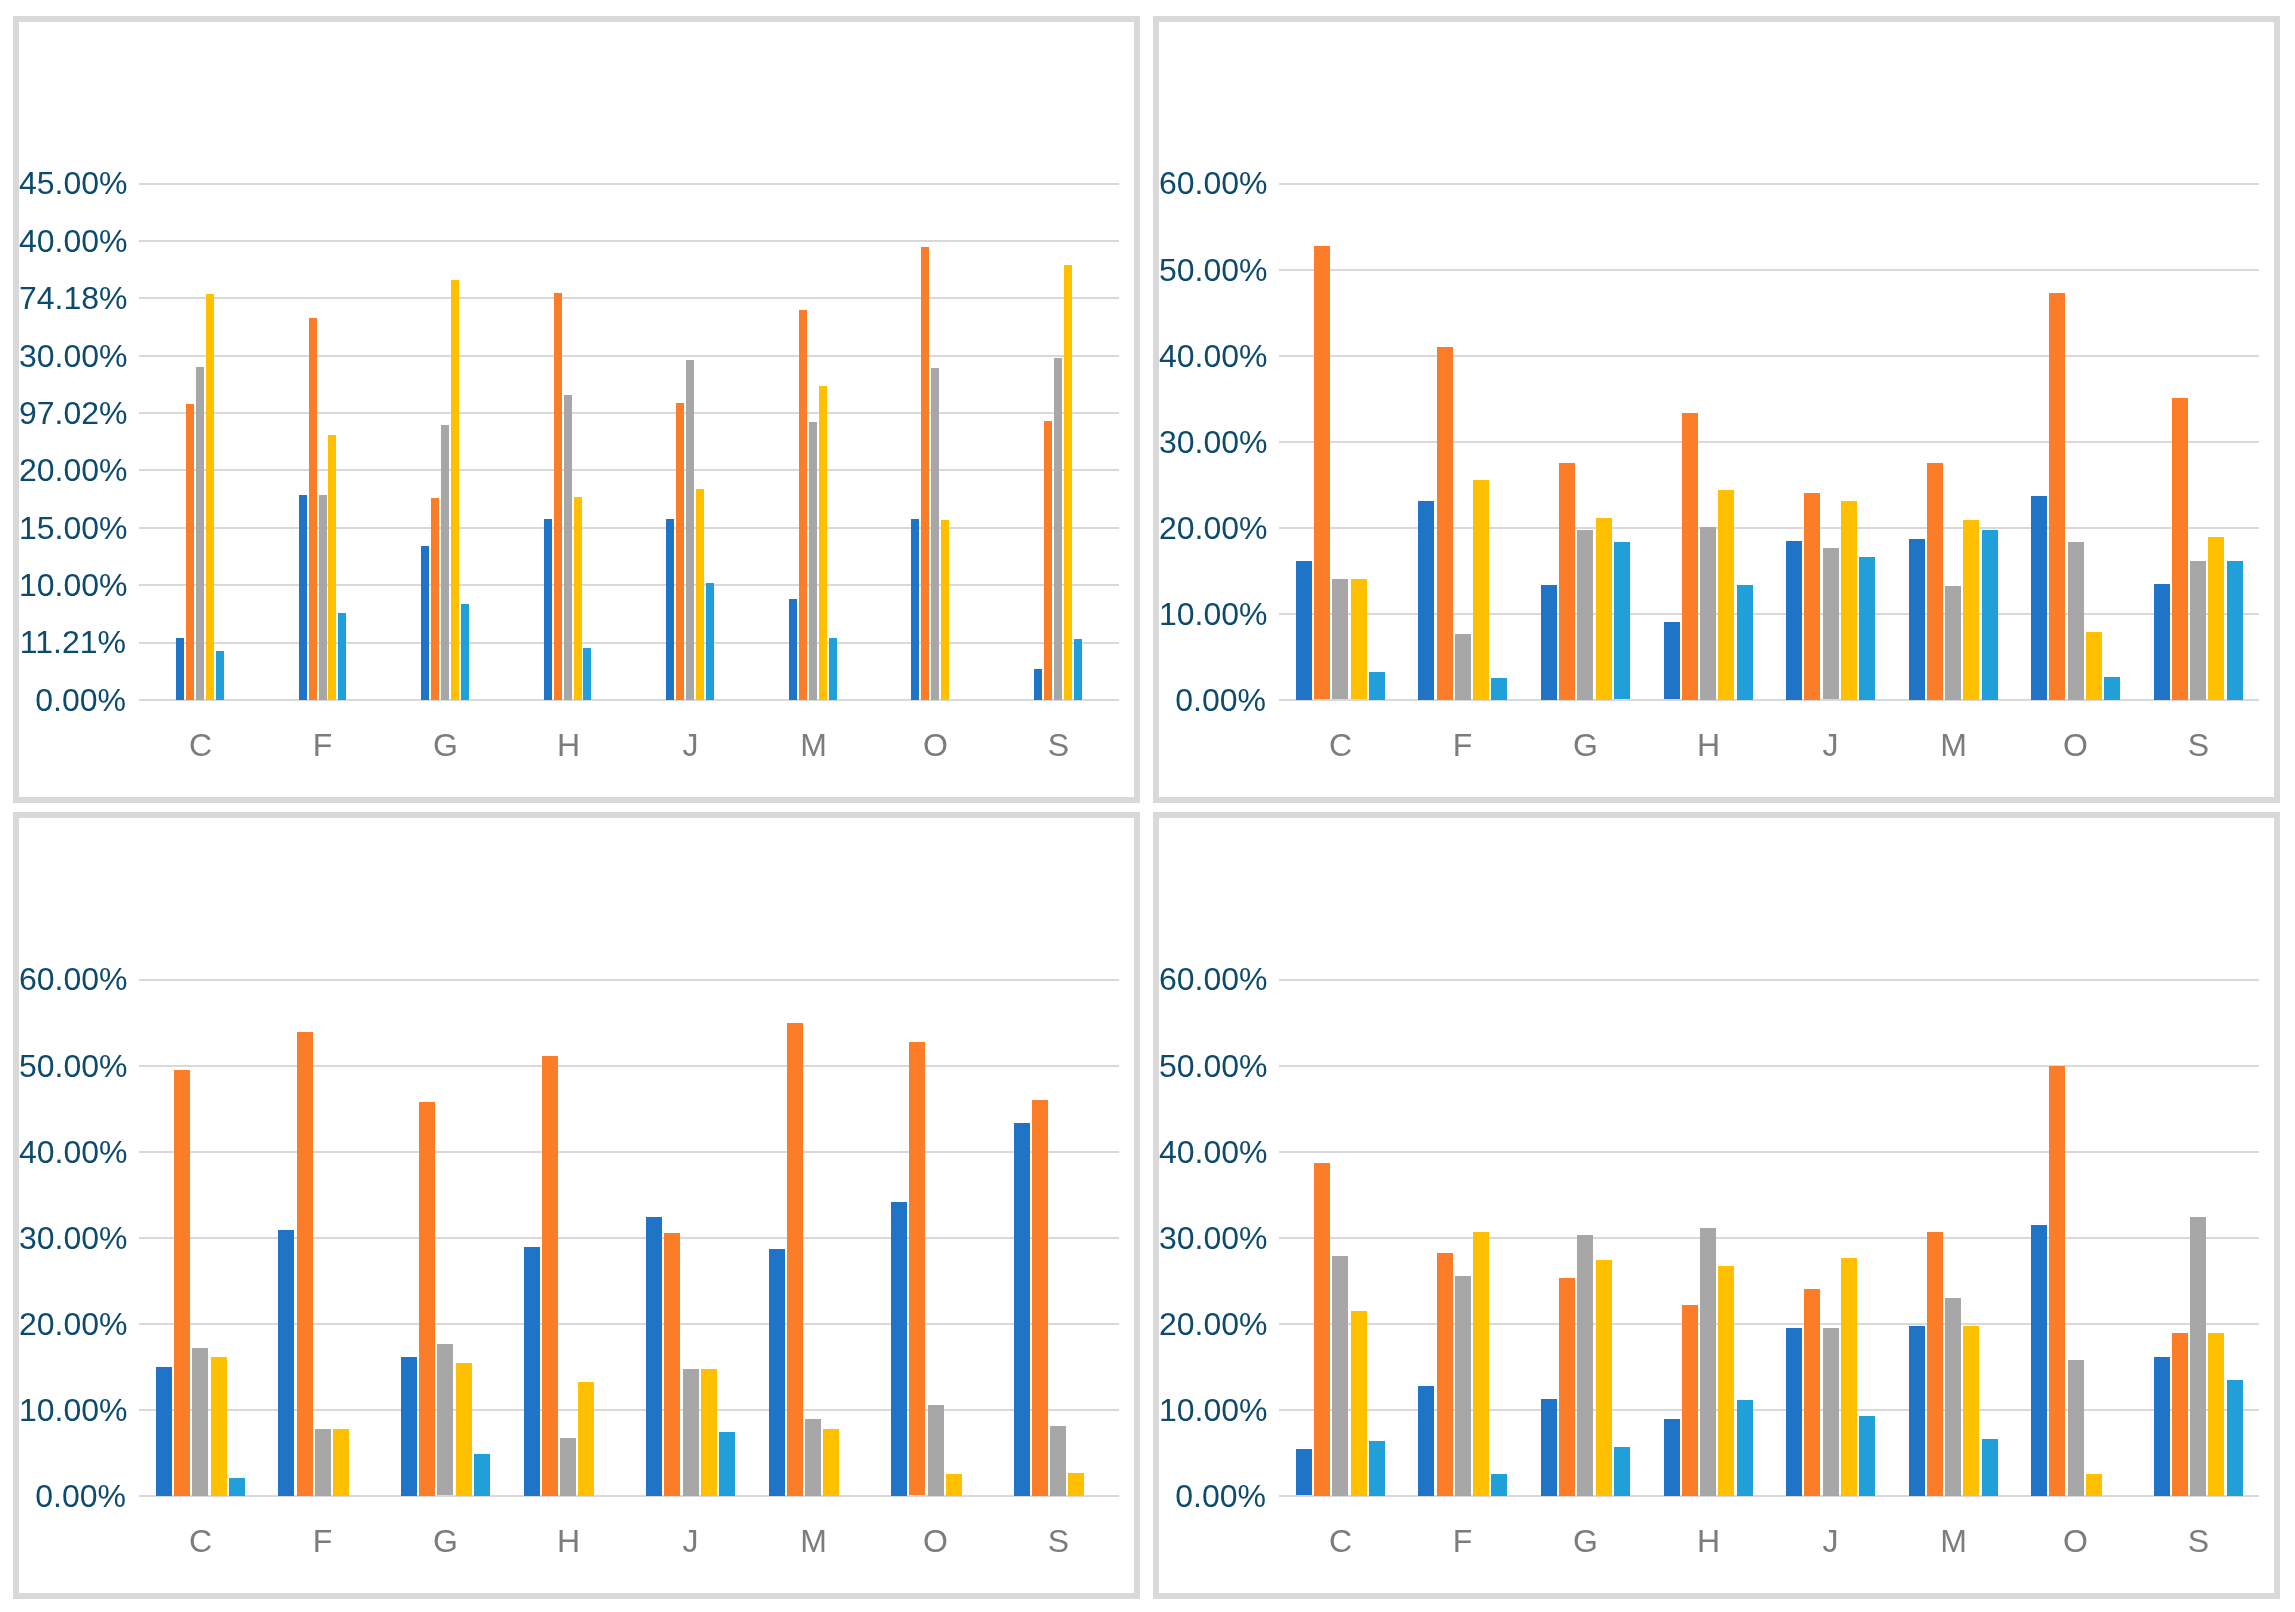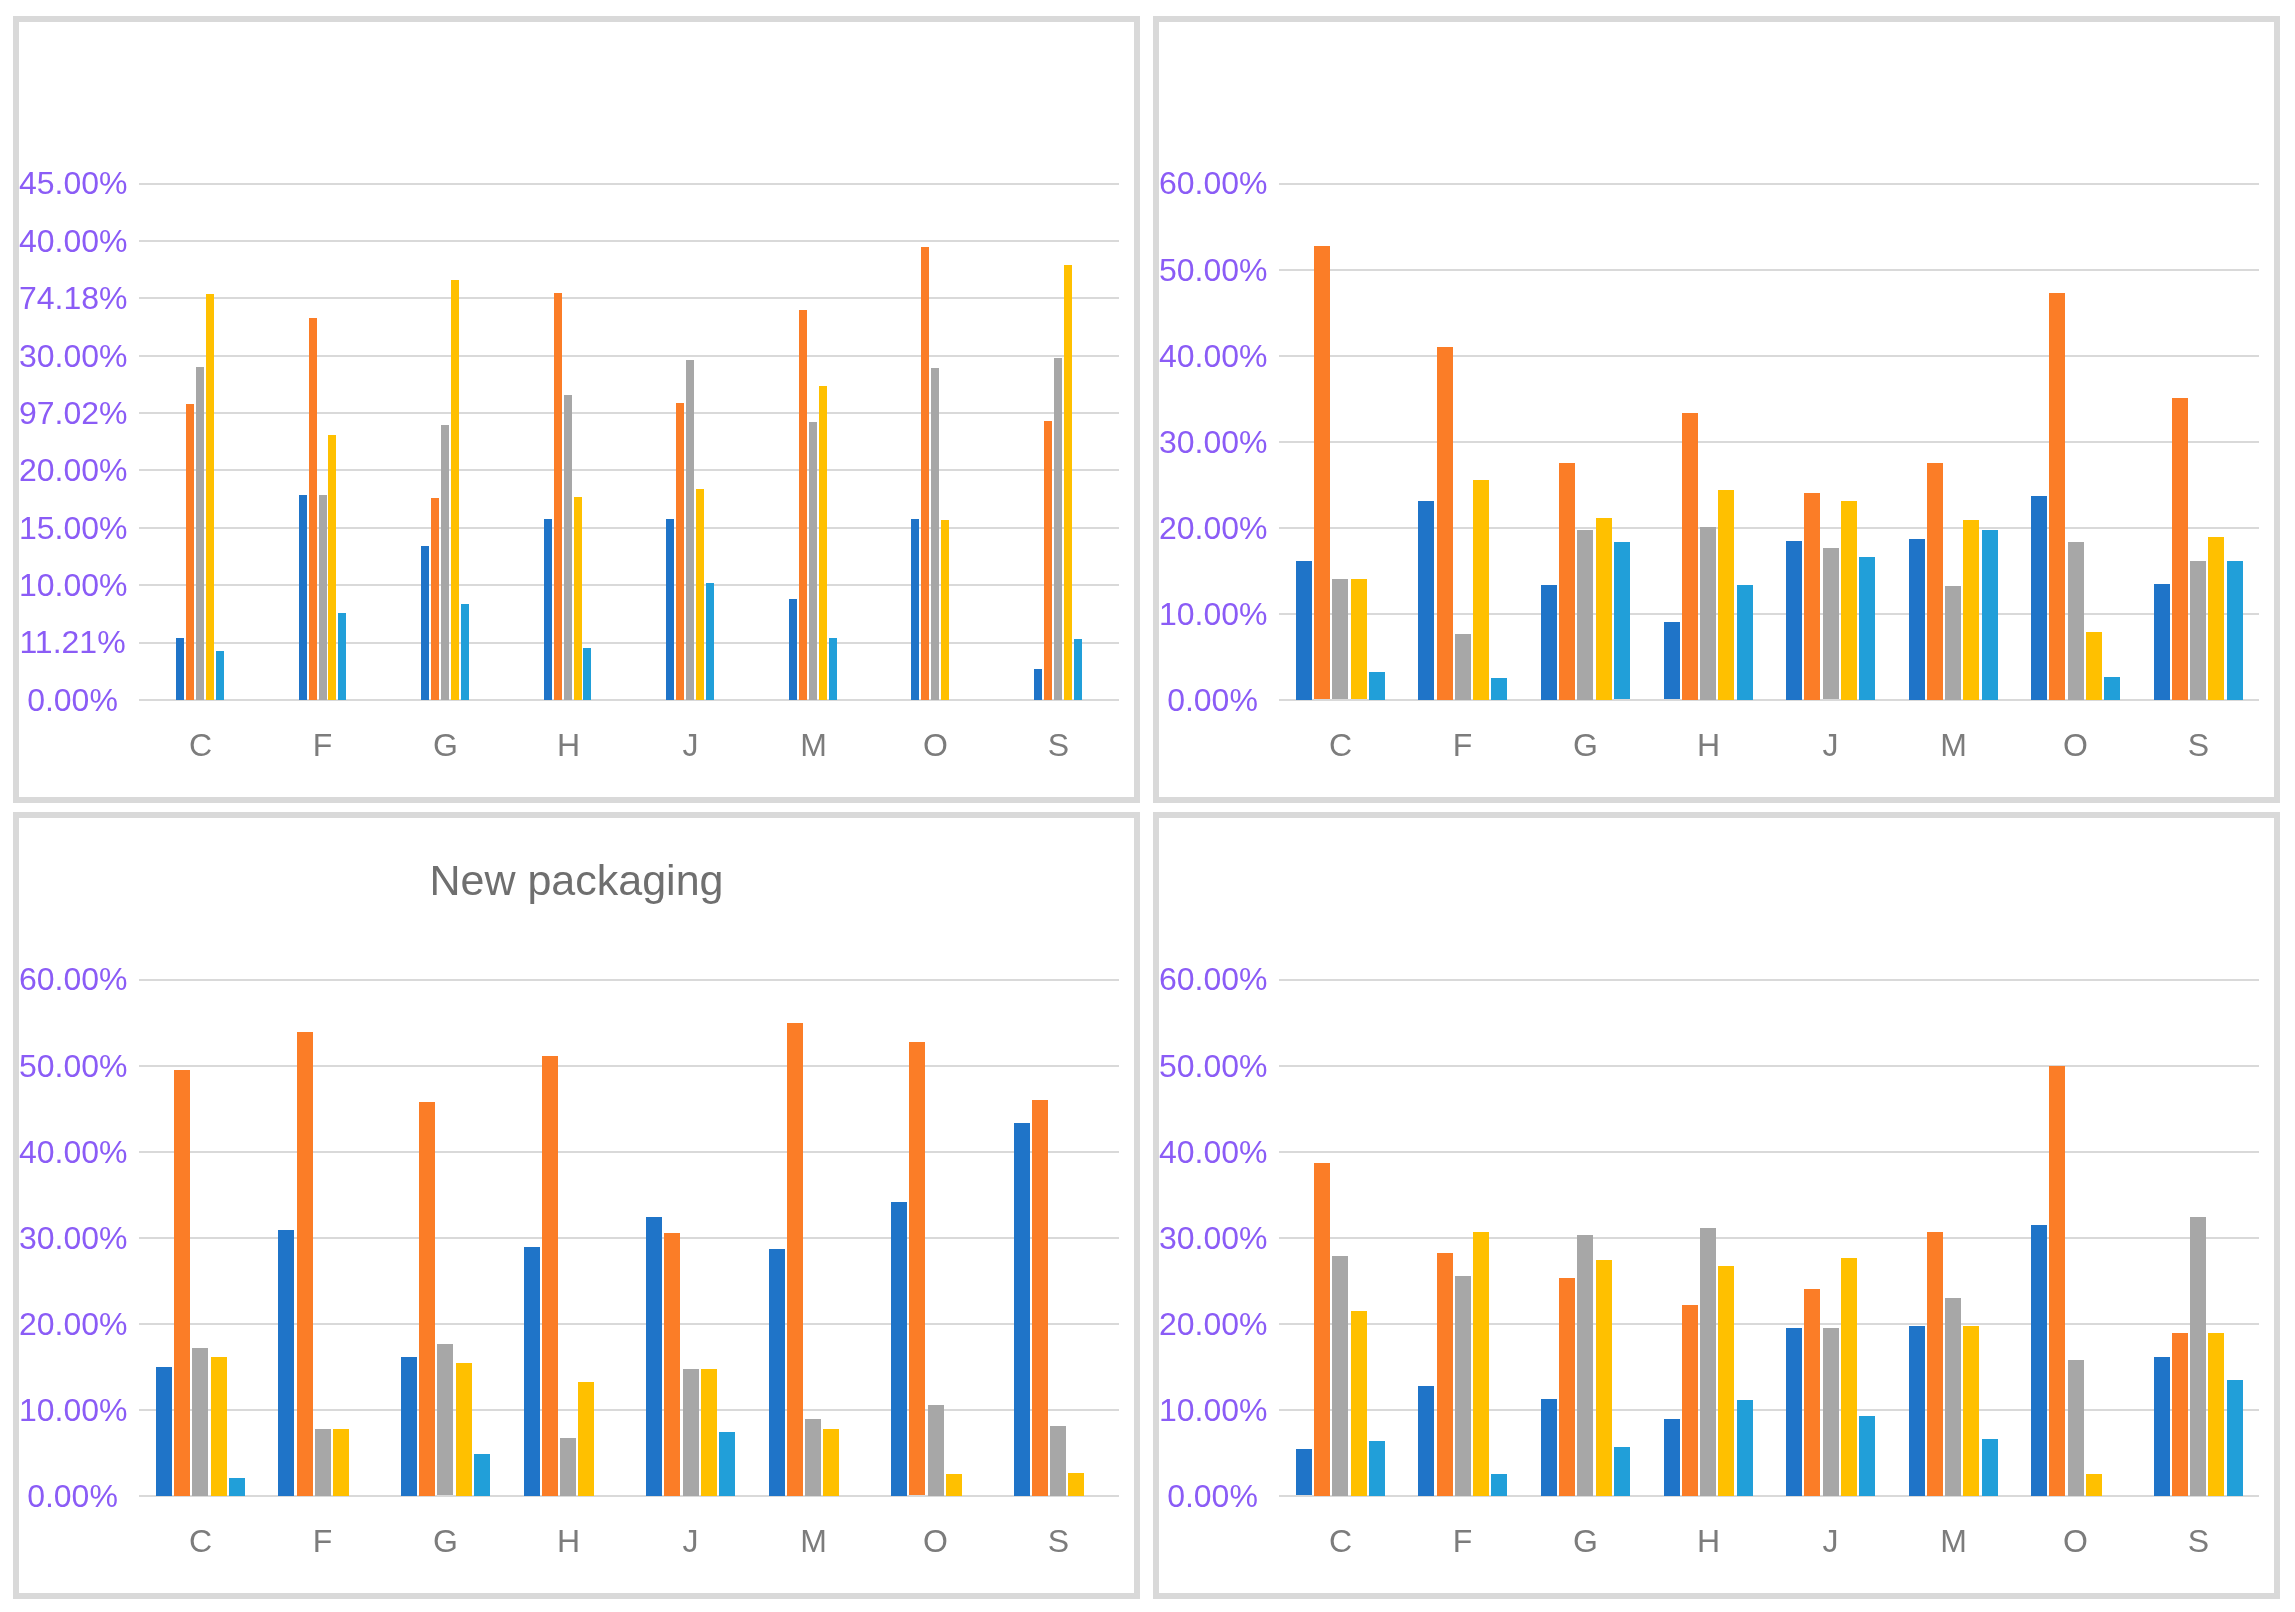--- a/index.html
+++ b/index.html
@@ -31,22 +31,22 @@
   .plot{position:absolute;left:0;top:0;width:100%;height:100%;}
   .gridline{
     position:absolute;
     height:2.1px;
     background:#D9D9D9;
   }
   .ytick{
     position:absolute;
     left:0;width:107px;
     font-size:32px;
-    color:#8b5cf6;
-    text-align:center;
+    color:#0c4a6e;
+    text-align:right;
     line-height:32px;
     white-space:nowrap;
   }
   .xlabel{
     position:absolute;
     font-size:32px;
     color:#7C7C7C;
     text-align:center;
     line-height:32px;
   }
@@ -190,21 +190,20 @@
       <div class="bar" style="left: 995px; width: 15.6px; top: 562px; height: 116px; background: rgb(31, 116, 200);"></div>
       <div class="bar" style="left: 1013px; width: 15.6px; top: 376px; height: 302px; background: rgb(251, 125, 39);"></div>
       <div class="bar" style="left: 1031px; width: 15.6px; top: 539px; height: 139px; background: rgb(167, 167, 167);"></div>
       <div class="bar" style="left: 1049px; width: 15.6px; top: 515px; height: 163px; background: rgb(255, 192, 0);"></div>
       <div class="bar" style="left: 1068px; width: 15.6px; top: 539px; height: 139px; background: rgb(33, 159, 217);"></div>
       <span class="xlabel" style="left: 978px; width: 123px; top: 707px;">S</span>
     </div>
 </section>
 
 <section class="panel p2">
-  <h2 class="chart-title">New packaging</h2>
   <div class="plot">
       <div class="gridline" style="left: 120px; width: 980px; top: 677px;"></div>
       <span class="ytick" style="top: 662px;">0.00%</span>
       <div class="gridline" style="left: 120px; width: 980px; top: 591px;"></div>
       <span class="ytick" style="top: 576px;">10.00%</span>
       <div class="gridline" style="left: 120px; width: 980px; top: 505px;"></div>
       <span class="ytick" style="top: 490px;">20.00%</span>
       <div class="gridline" style="left: 120px; width: 980px; top: 419px;"></div>
       <span class="ytick" style="top: 404px;">30.00%</span>
       <div class="gridline" style="left: 120px; width: 980px; top: 333px;"></div>

